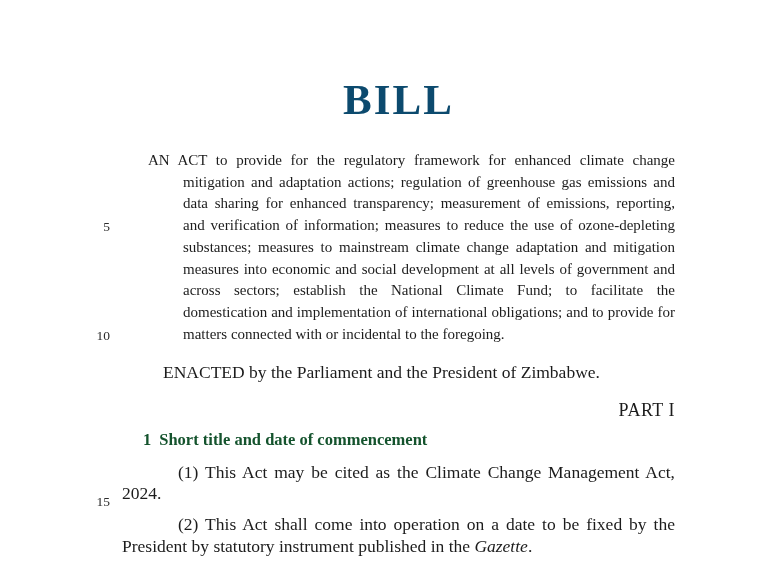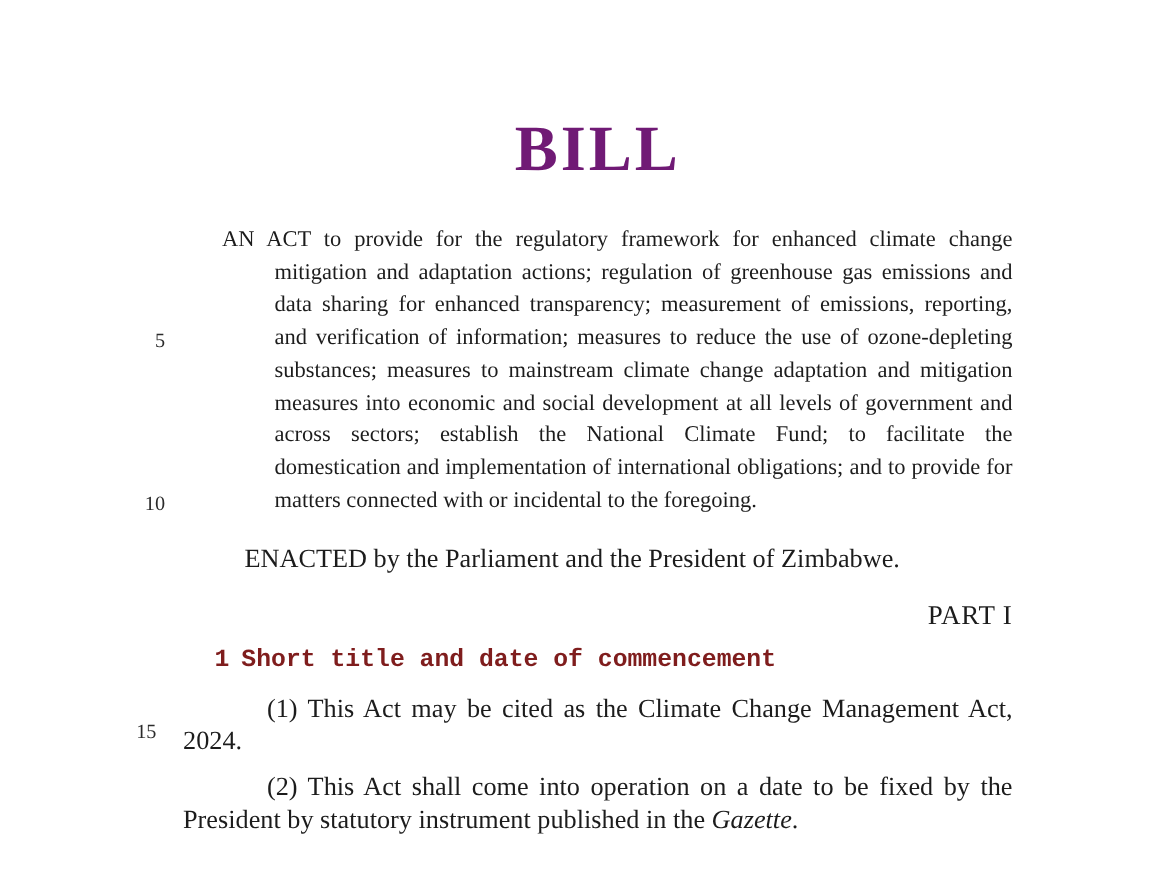--- a/index.html
+++ b/index.html
@@ -20,21 +20,21 @@
     width: 553px;
     padding-top: 76px;
   }
   .bill-title {
     text-align: center;
     font-family: "Liberation Serif", serif;
     font-weight: bold;
     font-size: 43px;
     line-height: 48px;
     letter-spacing: 2px;
-    color: #701a75;
+    color: #0c4a6e;
   }
   .preamble {
     margin-top: 26px;
     padding-left: 41px;
     text-indent: -35px;
     text-align: justify;
     font-size: 15px;
     line-height: 21.7px;
     margin-left: 20px;
   }
@@ -55,25 +55,25 @@
     margin-top: 6px;
     text-align: center;
     font-variant: small-caps;
     font-size: 18px;
     line-height: 21.7px;
     letter-spacing: 0.5px;
   }
   .section-heading {
     margin-top: 7px;
     margin-left: 21px;
-    font-family: Liberation Mono, monospace;
+    font-family: Liberation Serif, serif;
     font-weight: bold;
     font-size: 16.5px;
     line-height: 21px;
-    color: #7f1d1d;
+    color: #14532d;
   }
   .section-heading .sec-num { margin-right: 8px; }
   .subsection {
     text-indent: 56px;
     text-align: justify;
     font-size: 17.5px;
     line-height: 21.7px;
   }
   .subsection.first { margin-top: 12px; }
   .subsection.second { margin-top: 9px; }
@@ -82,21 +82,21 @@
     left: 85px;
     width: 25px;
     text-align: right;
     font-family: "Liberation Serif", serif;
     font-size: 13.5px;
     line-height: 16px;
     color: #2b2b2b;
   }
   .ln-5  { top: 219px; }
   .ln-10 { top: 328px; }
-  .ln-15 { top: 480px; text-align: center; }
+  .ln-15 { top: 494px; }
   .italic { font-style: italic; }
 </style>
 </head>
 <body>
 
 <div class="page">
 
   <span class="ln ln-5">5</span>
   <span class="ln ln-10">10</span>
   <span class="ln ln-15">15</span>

